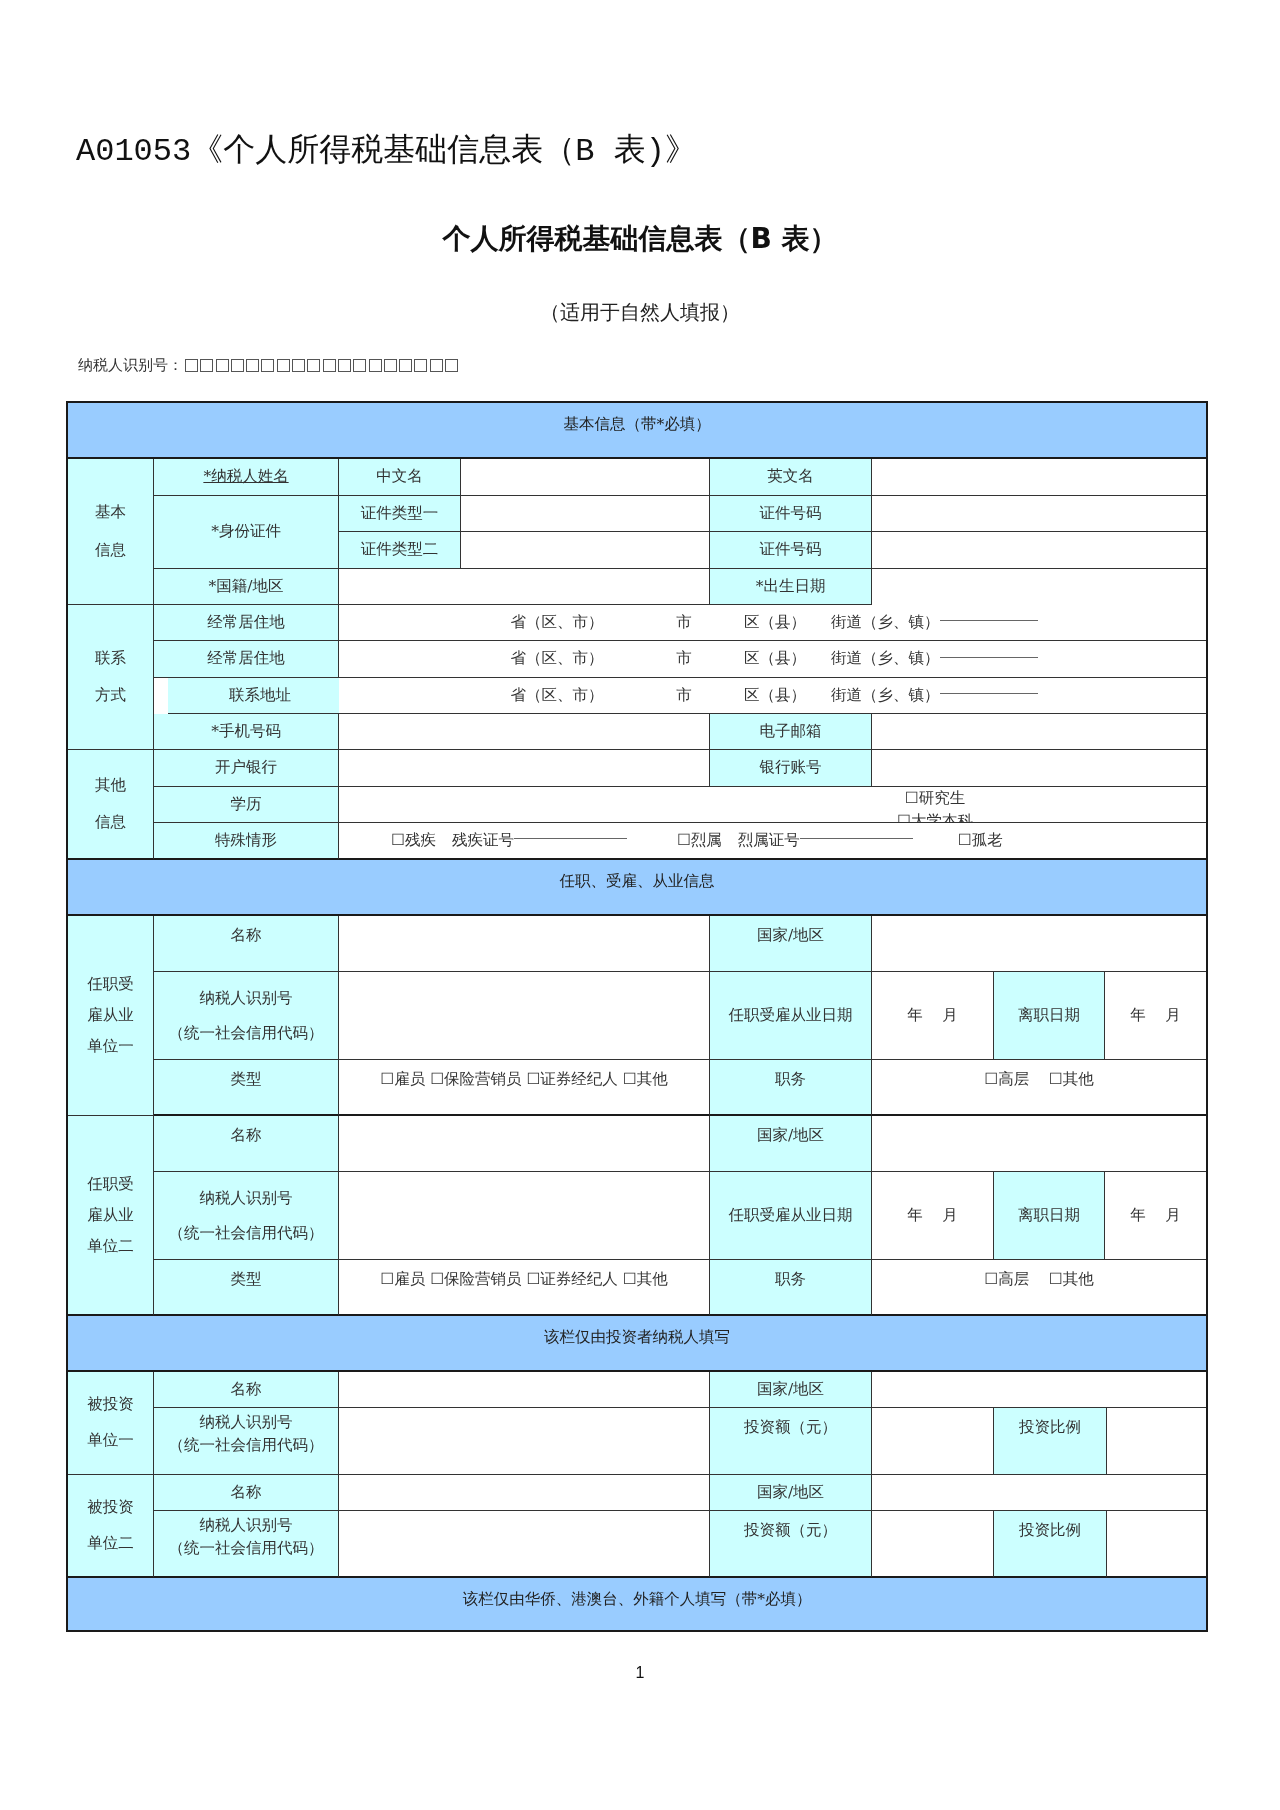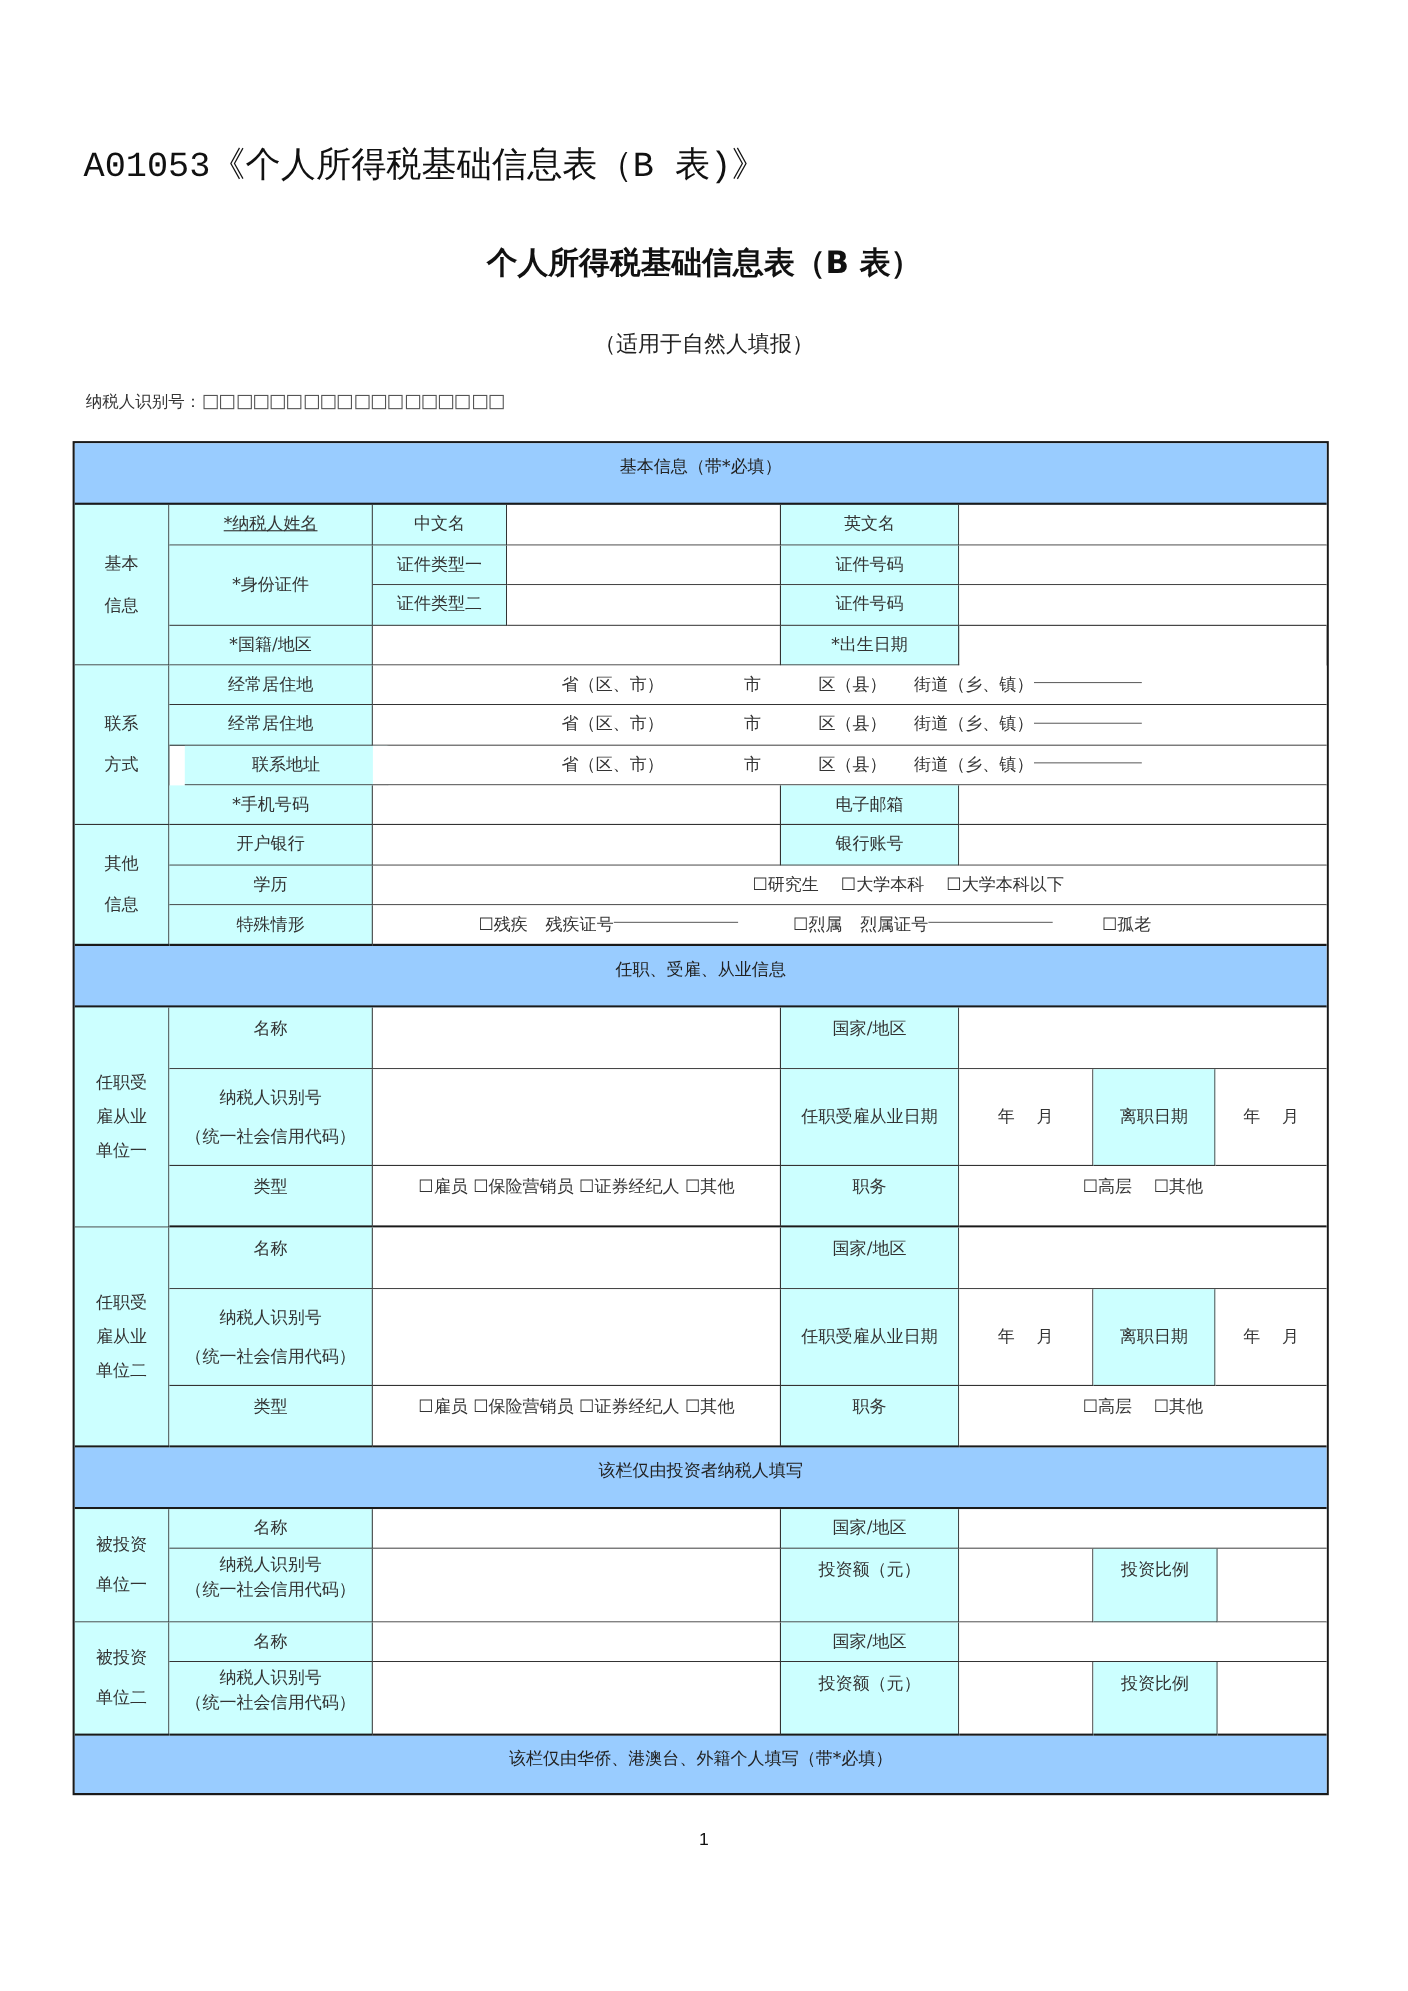--- a/index.html
+++ b/index.html
@@ -118,28 +118,28 @@
   <div class="cell lbl vstack gap-lg thick-bottom" style="left:0;top:347px;width:86px;height:110px;">
     <span>其他</span>
     <span>信息</span>
   </div>
   <div class="cell lbl" style="left:86px;top:347px;width:185px;height:37px;">开户银行</div>
   <div class="cell val" style="left:271px;top:347px;width:371px;height:37px;"></div>
   <div class="cell lbl" style="left:642px;top:347px;width:162px;height:37px;">银行账号</div>
   <div class="cell val noright" style="left:804px;top:347px;width:334px;height:37px;"></div>
 
   <div class="cell lbl" style="left:86px;top:384px;width:185px;height:36px;">学历</div>
-  <div class="cell val noright" style="left:271px;top:384px;width:867px;height:36px;justify-content:flex-start;padding-left:345px;">
+  <div class="cell val noright" style="left:271px;top:384px;width:867px;height:36px;justify-content:flex-start;padding-left:345px;flex-direction:column;">
     <span style="margin-right:20px;">☐研究生</span>
     <span style="margin-right:20px;">☐大学本科</span>
     <span>☐大学本科以下</span>
   </div>
 
   <div class="cell lbl thick-bottom" style="left:86px;top:420px;width:185px;height:37px;">特殊情形</div>
-  <div class="cell val noright thick-bottom" style="left:271px;top:420px;width:867px;height:37px;justify-content:flex-start;padding-left:96px;white-space:nowrap;">
+  <div class="cell val noright thick-bottom" style="left:271px;top:420px;width:867px;height:37px;justify-content:flex-start;padding-left:52px;white-space:nowrap;">
     <span style="margin-right:16px;">☐残疾</span>
     <span>残疾证号</span>
     <span class="uline" style="width:113px;margin-right:50px;"></span>
     <span style="margin-right:16px;">☐烈属</span>
     <span>烈属证号</span>
     <span class="uline" style="width:113px;margin-right:45px;"></span>
     <span>☐孤老</span>
   </div>
 
   <div class="cell hdr noright" style="left:0;top:457px;width:1138px;height:56px;">

